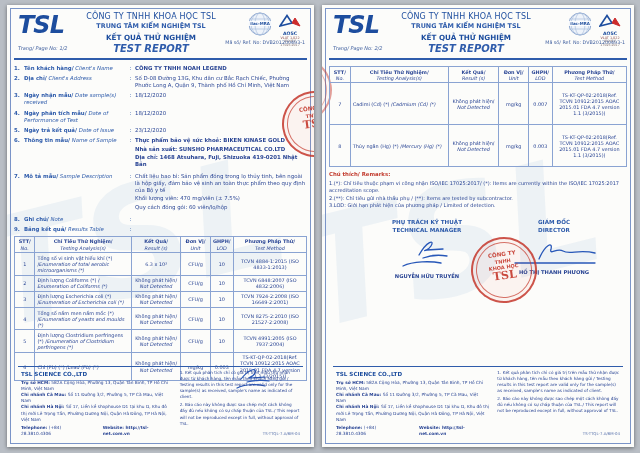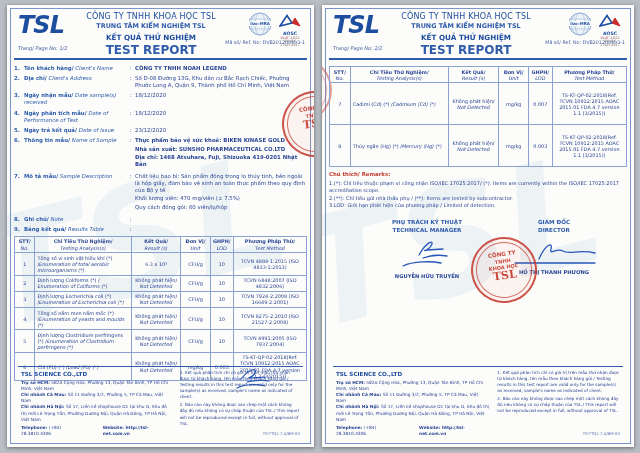--- a/index.html
+++ b/index.html
@@ -18,21 +18,21 @@
 
   
   .hdr{position:relative;height:49px;border-bottom:2px solid #2f5cab;}
   .tsl-logo{position:absolute;left:4px;top:4px;font-size:24px;font-weight:800;font-style:italic;
             color:#1d4d9e;letter-spacing:-1px;line-height:1;}
   .page-no{position:absolute;left:4px;top:36px;font-size:5px;font-style:italic;color:#41609f;}
   .hdr-c{position:absolute;left:62px;top:3px;width:150px;text-align:center;}
   .h-company{font-size:8px;font-weight:normal;color:#1d4d9e;letter-spacing:.2px;white-space:nowrap;}
   .h-center{font-size:6.4px;font-weight:bold;color:#2f5cab;margin-top:1px;}
   .h-title{font-size:7.2px;font-weight:bold;color:#1d4d9e;margin-top:3px;}
-  .h-title-en{font-size:12px;font-weight:bold;color:#2f5cab;margin-top:1px;}
+  .h-title-en{font-size:10px;font-weight:bold;font-style:italic;color:#2f5cab;margin-top:1px;}
   .ref-no{position:absolute;right:2px;top:31px;font-size:4.8px;color:#41609f;white-space:nowrap;}
   .badges{position:absolute;right:4px;top:3px;display:flex;gap:5px;align-items:flex-start;}
   .ilac{width:24px;height:24px;position:relative;}
   .ilac svg{display:block;}
   .ilac-txt{position:absolute;left:0;right:0;top:9px;text-align:center;font-size:4px;font-weight:bold;
             color:#1d4d9e;background:rgba(255,255,255,.85);line-height:5px;}
   .aosc{width:26px;text-align:center;}
   .aosc-txt{font-size:4.6px;font-weight:bold;color:#1d4d9e;line-height:1.1;}
   .aosc-sub{font-size:3.4px;color:#8a4b4b;line-height:1.2;}
   .aosc-sub2{font-size:3.2px;color:#7d6a6a;line-height:1.2;}

